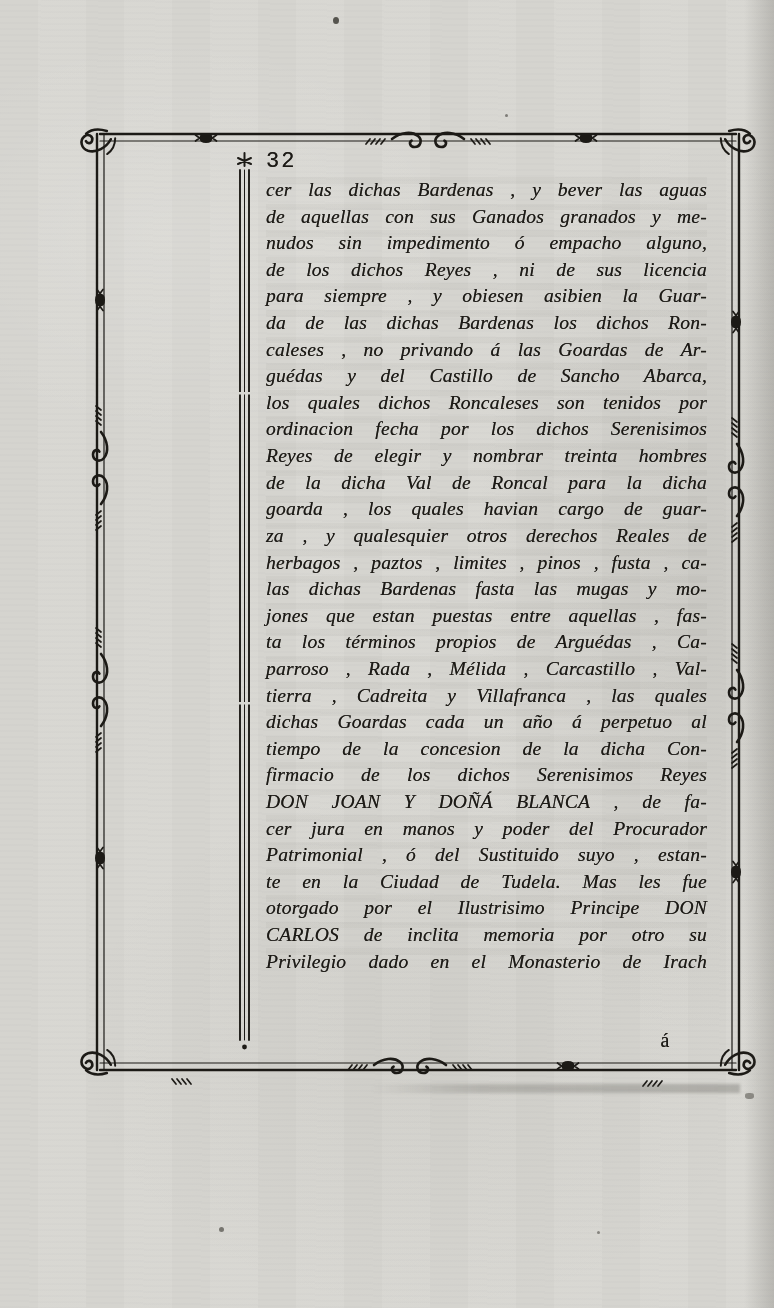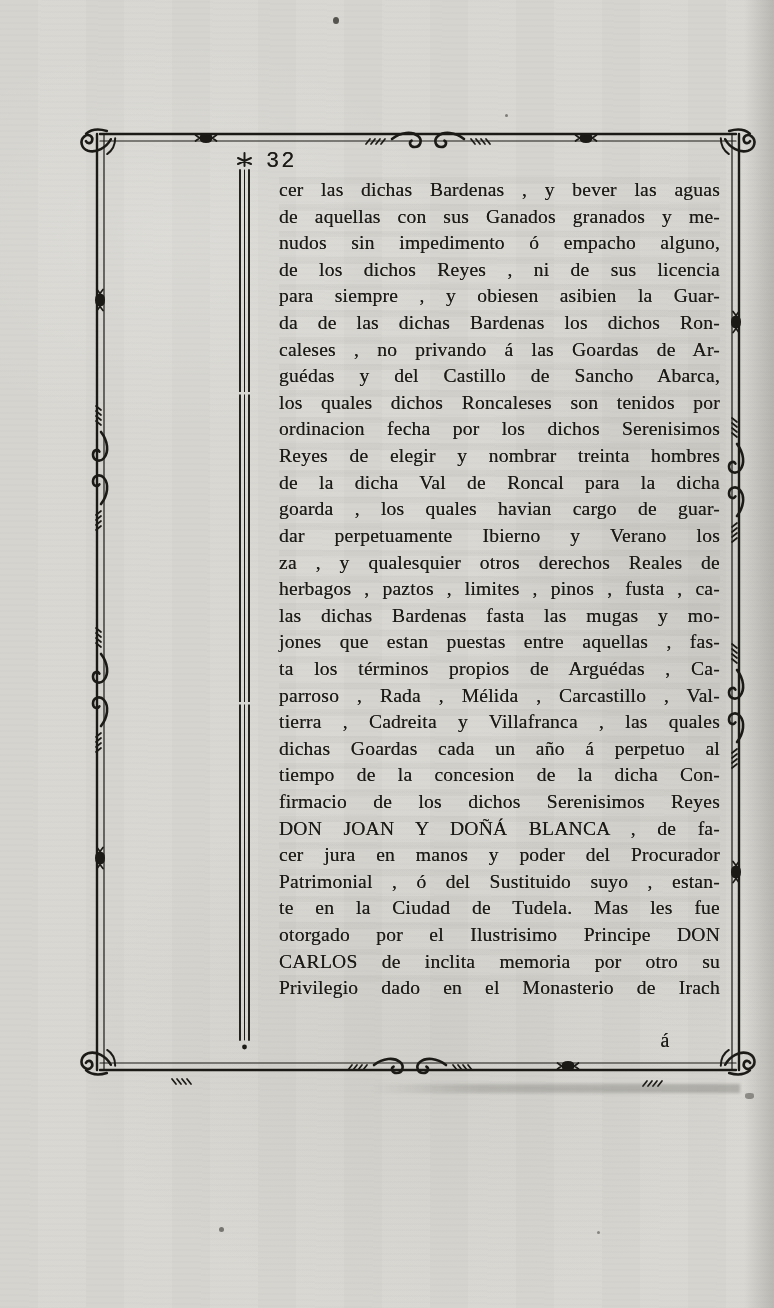--- a/index.html
+++ b/index.html
@@ -33,22 +33,23 @@
     position:absolute;left:0;top:0;width:774px;height:1308px;
     color:var(--ink);
   }
   .pagenum{
     position:absolute;left:266px;top:149px;
     font-size:22px;letter-spacing:2px;
     text-shadow:0 0 0.6px rgba(25,22,18,0.75);
     font-family:Liberation Mono, monospace;
   }
   .textblock{
-    position:absolute;left:279px;top:177px;width:441px;
+    position:absolute;left:266px;top:177px;width:441px;
     background:repeating-linear-gradient(0deg, transparent 0 20px, rgba(105,103,94,0.05) 20px 26.6px);
+    font-style:italic;
   }
   .line{
     height:26.62px;line-height:26.62px;
     font-size:19.6px;
     letter-spacing:0.2px;word-spacing:1.5px;
     text-align:justify;text-align-last:justify;
     white-space:nowrap;
     text-shadow:0 0 0.6px rgba(25,22,18,0.72);
   }
   .catchword{
@@ -152,21 +153,20 @@
       <div class="line">de los dichos Reyes , ni de sus licencia</div>
       <div class="line">para siempre , y obiesen asibien la Guar-</div>
       <div class="line">da de las dichas Bardenas los dichos Ron-</div>
       <div class="line">caleses , no privando á las Goardas de Ar-</div>
       <div class="line">guédas y del Castillo de Sancho Abarca,</div>
       <div class="line">los quales dichos Roncaleses son tenidos por</div>
       <div class="line">ordinacion fecha por los dichos Serenisimos</div>
       <div class="line">Reyes de elegir y nombrar treinta hombres</div>
       <div class="line">de la dicha Val de Roncal para la dicha</div>
       <div class="line">goarda , los quales havian cargo de guar-</div>
-      <div class="line">dar perpetuamente Ibierno y Verano los</div>
       <div class="line">za , y qualesquier otros derechos Reales de</div>
       <div class="line">herbagos , paztos , limites , pinos , fusta , ca-</div>
       <div class="line">las dichas Bardenas fasta las mugas y mo-</div>
       <div class="line">jones que estan puestas entre aquellas , fas-</div>
       <div class="line">ta los términos propios de Arguédas , Ca-</div>
       <div class="line">parroso , Rada , Mélida , Carcastillo , Val-</div>
       <div class="line">tierra , Cadreita y Villafranca , las quales</div>
       <div class="line">dichas Goardas cada un año á perpetuo al</div>
       <div class="line">tiempo de la concesion de la dicha Con-</div>
       <div class="line">firmacio de los dichos Serenisimos Reyes</div>

